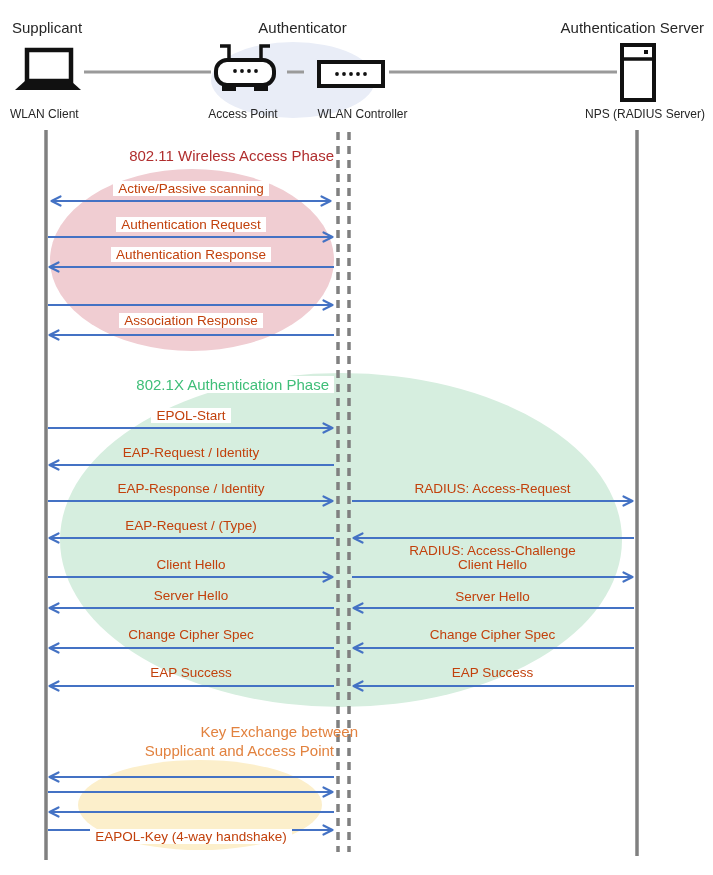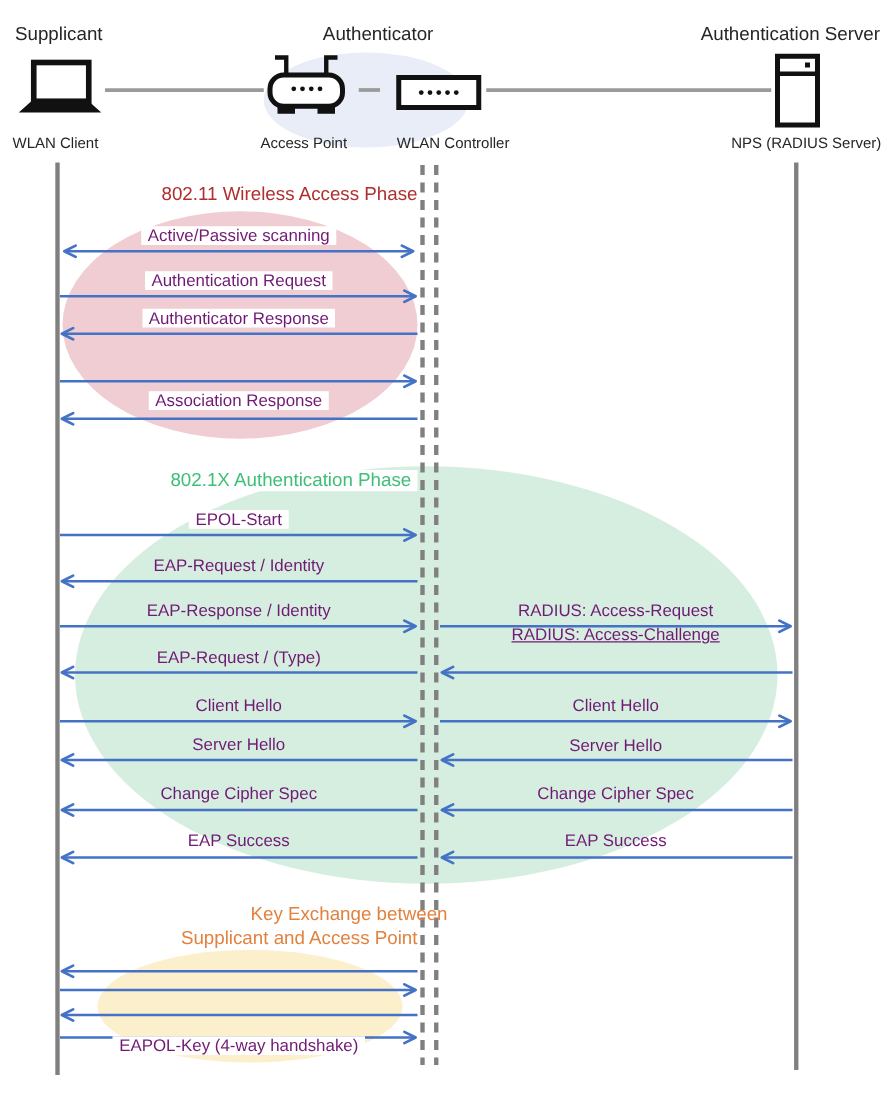--- a/index.html
+++ b/index.html
@@ -1,21 +1,21 @@
 <!DOCTYPE html>
 <html><head>
 <meta charset="utf-8">
 <style>
   html,body{margin:0;padding:0;background:#fff;}
   body{width:713px;height:875px;position:relative;font-family:"Liberation Sans",sans-serif;overflow:hidden;}
   #stage{position:absolute;left:0;top:0;width:713px;height:875px;}
   svg#gfx{position:absolute;left:0;top:0;}
   .hdr{position:absolute;font-size:15px;color:#262626;white-space:nowrap;}
   .node{position:absolute;font-size:12px;color:#262626;white-space:nowrap;}
-  .lbl{position:absolute;font-size:13.5px;color:#701a75;text-align:center;white-space:nowrap;line-height:18px;height:18px;}
+  .lbl{position:absolute;font-size:13.5px;color:#c2410c;text-align:center;white-space:nowrap;line-height:18px;height:18px;}
   .lbl.left-half{left:48px;width:286px;}
   .lbl.right-half{left:351px;width:283px;}
   .whitebg{background:#ffffff;padding:0 5px;}
   .ptitle{position:absolute;font-size:15px;text-align:right;white-space:nowrap;line-height:19px;}
   .p1color{color:#B02E2E;}
   .p2color{color:#3FBE78;}
   .p3color{color:#E2823F;}
 </style>
 </head>
 <body>
@@ -116,35 +116,35 @@
 <div class="hdr" style="right:9px;top:19px;">Authentication Server</div>
 
 <div class="node" style="left:10px;top:107px;">WLAN Client</div>
 <div class="node" style="left:193px;top:107px;width:100px;text-align:center;">Access Point</div>
 <div class="node" style="left:305px;top:107px;width:115px;text-align:center;">WLAN Controller</div>
 <div class="node" style="right:8px;top:107px;">NPS (RADIUS Server)</div>
 
 <div class="ptitle p1color" style="left:48px;top:146px;width:286px;">802.11 Wireless Access Phase</div>
 <div class="lbl left-half" style="top:180px;"><span class="whitebg">Active/Passive scanning</span></div>
 <div class="lbl left-half" style="top:216px;"><span class="whitebg">Authentication Request</span></div>
-<div class="lbl left-half" style="top:246px;"><span class="whitebg">Authenticator Response</span></div>
+<div class="lbl left-half" style="top:246px;"><span class="whitebg">Authentication Response</span></div>
 <div class="lbl left-half" style="top:300px;margin-top:12px;"><span class="whitebg">Association Response</span></div>
 
 <div class="ptitle p2color" style="left:48px;top:375px;width:286px;"><span class="whitebg">802.1X Authentication Phase</span></div>
 <div class="lbl left-half" style="top:407px;"><span class="whitebg">EPOL-Start</span></div>
 <div class="lbl left-half" style="top:444px;">EAP-Request / Identity</div>
 <div class="lbl left-half" style="top:480px;">EAP-Response / Identity</div>
 <div class="lbl left-half" style="top:517px;">EAP-Request / (Type)</div>
 <div class="lbl left-half" style="top:556px;">Client Hello</div>
 <div class="lbl left-half" style="top:587px;">Server Hello</div>
 <div class="lbl left-half" style="top:626px;">Change Cipher Spec</div>
 <div class="lbl left-half" style="top:664px;">EAP Success</div>
 
 <div class="lbl right-half" style="top:480px;">RADIUS: Access-Request</div>
-<div class="lbl right-half" style="top:499px;text-decoration:underline;">RADIUS: Access-Challenge</div>
+<div class="lbl right-half" style="top:542px;">RADIUS: Access-Challenge</div>
 <div class="lbl right-half" style="top:556px;">Client Hello</div>
 <div class="lbl right-half" style="top:588px;">Server Hello</div>
 <div class="lbl right-half" style="top:626px;">Change Cipher Spec</div>
 <div class="lbl right-half" style="top:664px;">EAP Success</div>
 
 <div class="ptitle p3color" style="left:48px;top:722px;width:286px;margin-left:24px;">Key Exchange between</div>
 <div class="ptitle p3color" style="left:48px;top:741px;width:286px;">Supplicant and Access Point</div>
 <div class="lbl left-half" style="top:828px;"><span class="whitebg">EAPOL-Key (4-way handshake)</span></div>
 
 </div>

